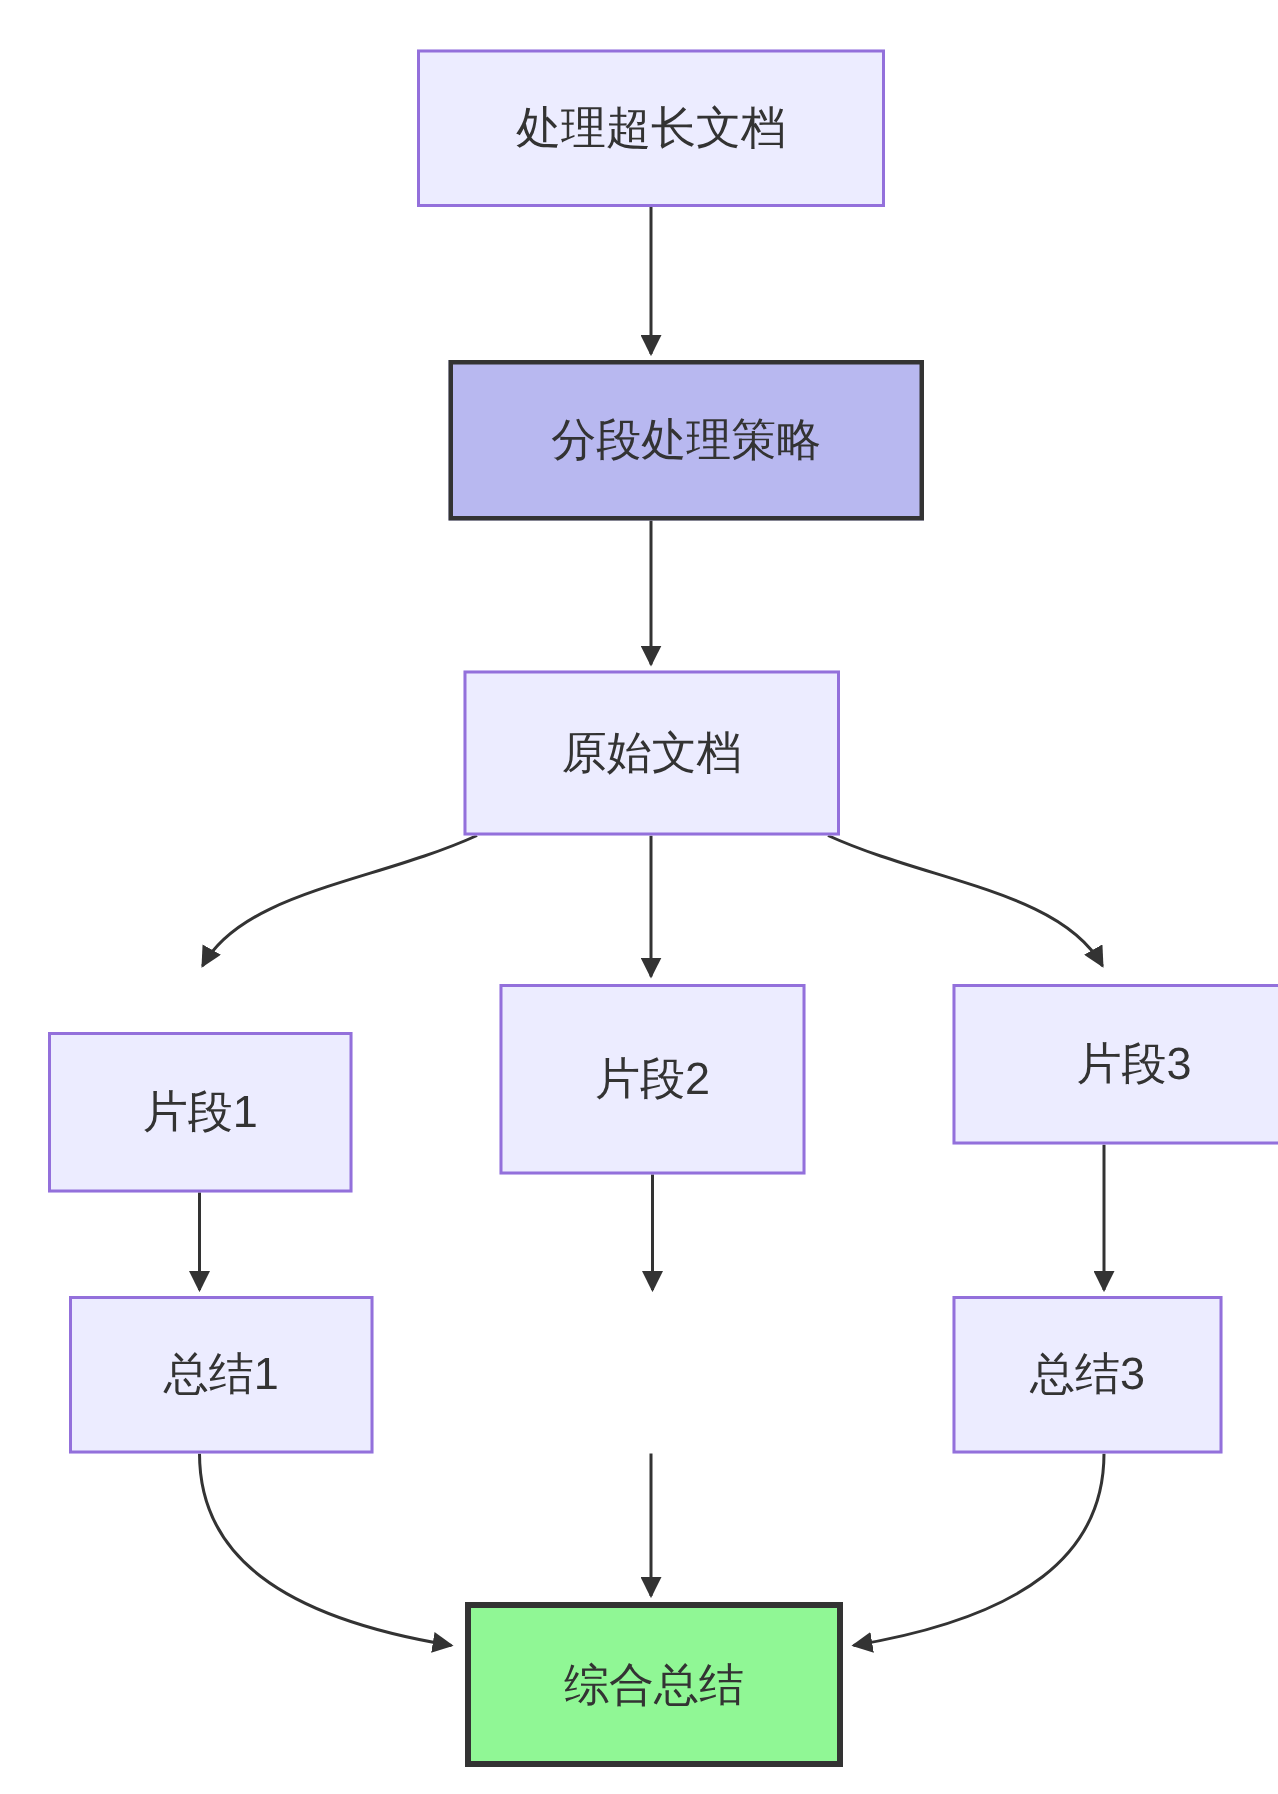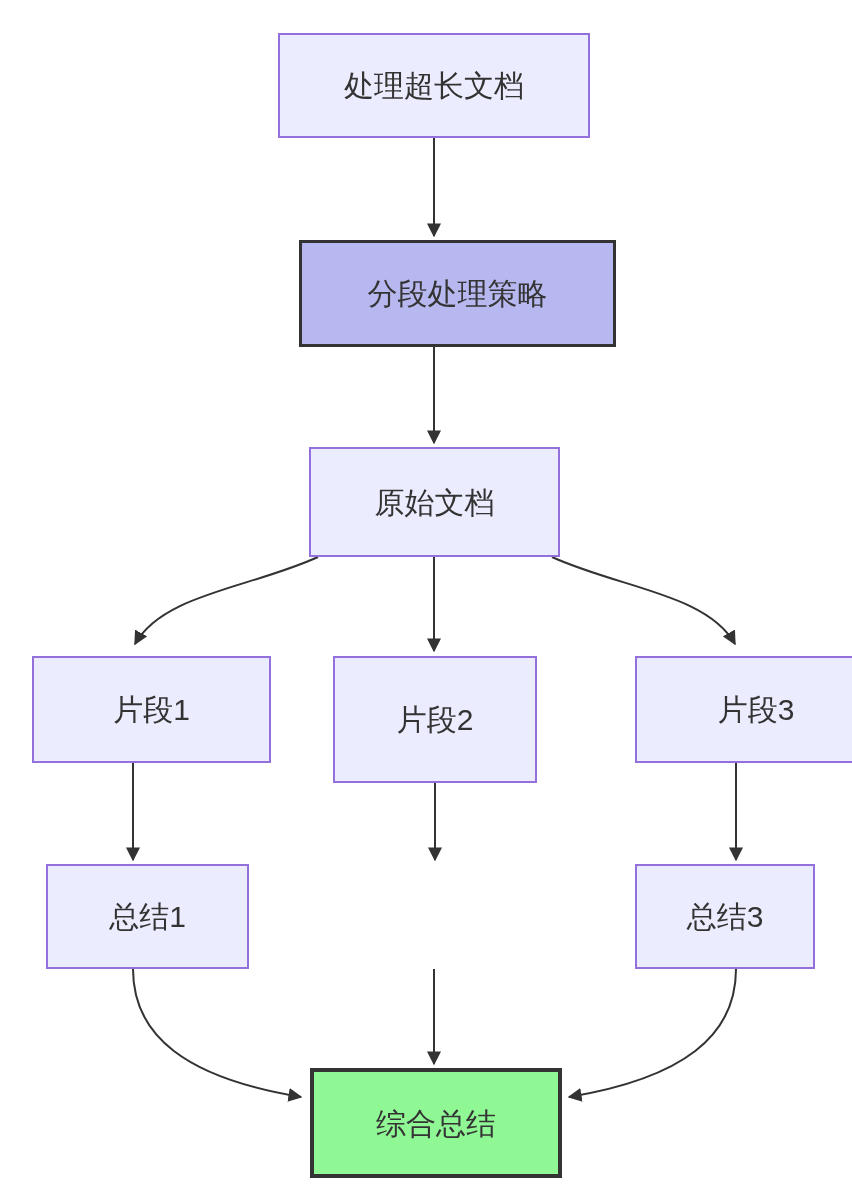--- a/index.html
+++ b/index.html
@@ -89,21 +89,21 @@
   </div>
 
   <div class="node strategy" style="left:276px;top:240px;width:317px;height:107px">
     <span class="label">分段处理策略</span>
   </div>
 
   <div class="node" style="left:309px;top:447px;width:251px;height:110px">
     <span class="label">原始文档</span>
   </div>
 
-  <div class="node" style="left:32px;top:656px;width:239px;height:107px">
+  <div class="node" style="left:32px;top:688px;width:203px;height:107px">
     <span class="label">片段1</span>
   </div>
 
   <div class="node" style="left:333px;top:656px;width:204px;height:127px">
     <span class="label">片段2</span>
   </div>
 
   <div class="node" style="left:635px;top:656px;width:242px;height:107px">
     <span class="label">片段3</span>
   </div>

